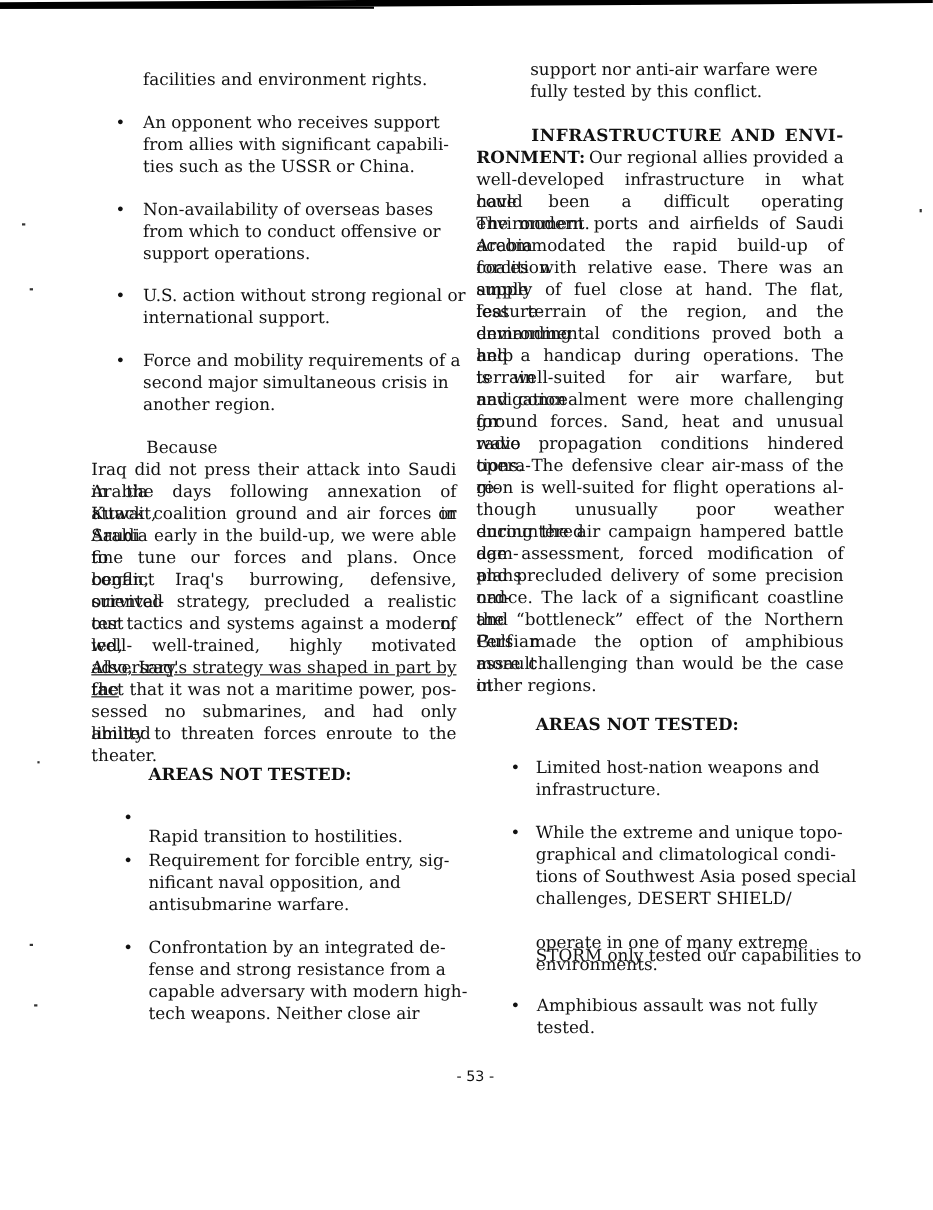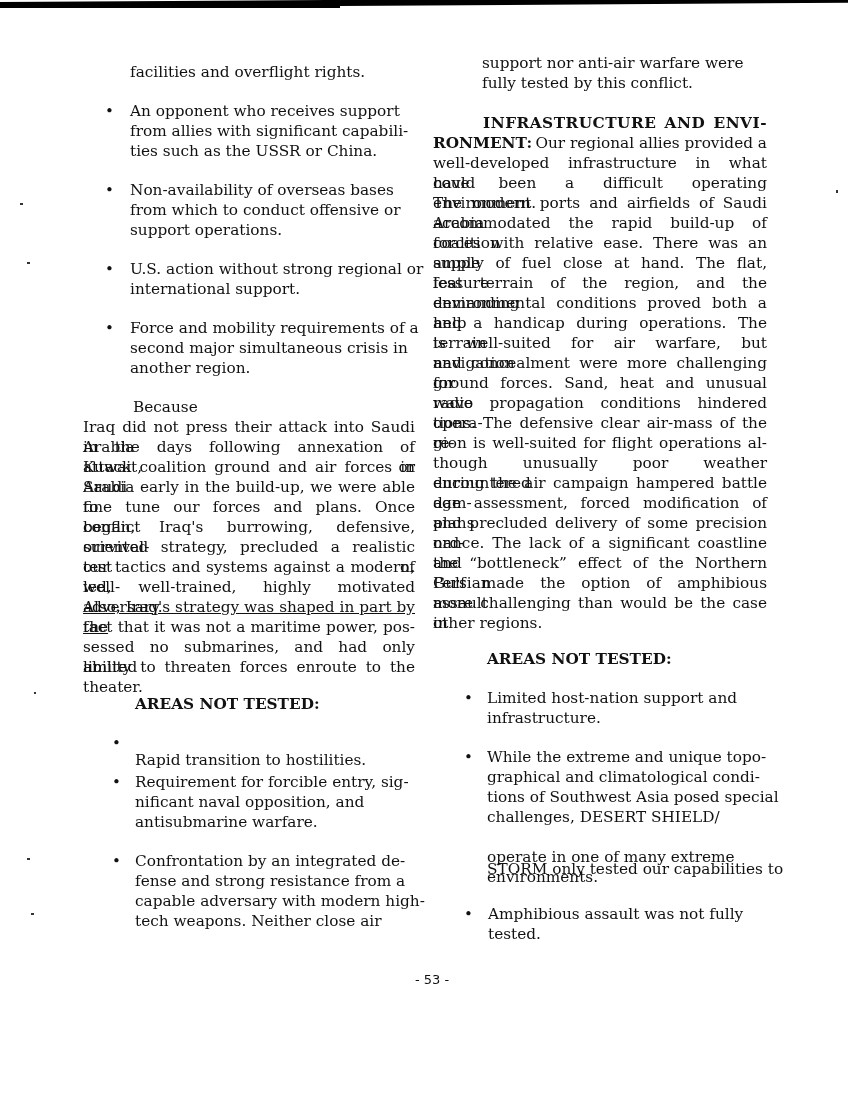--- a/index.html
+++ b/index.html
@@ -15,21 +15,21 @@
     .pagenum { position: absolute; font-family: "DejaVu Sans", sans-serif; font-size: 13px; }
     .speck { position: absolute; width: 3px; height: 2px; background: #333; }
   </style>
 </head>
 <body>
 
 <div class="topbar"></div>
 <div class="topbar2"></div>
 
 <div>
-  <div class="line" style="left:130px;top:62px;">facilities and overflight rights.</div>
+  <div class="line" style="left:130px;top:62px;">facilities and environment rights.</div>
 
   <div>
     <span class="bullet" style="left:105px;top:101px;">•</span>
     <div class="line" style="left:130px;top:101px;">An opponent who receives support</div>
     <div class="line" style="left:130px;top:121px;">from allies with significant capabili-</div>
     <div class="line" style="left:130px;top:141px;">ties such as the USSR or China.</div>
   </div>
 
   <div>
     <span class="bullet" style="left:105px;top:180px;">•</span>
@@ -127,21 +127,21 @@
     <div class="line just" style="left:433px;top:573px;width:334px;">Gulf made the option of amphibious assault</div>
     <div class="line just" style="left:433px;top:593px;width:334px;">more challenging than would be the case in</div>
     <div class="line" style="left:433px;top:613px;">other regions.</div>
   </div>
 
   <div>
     <div class="line bold" style="left:487px;top:649px;">AREAS NOT TESTED:</div>
 
     <div>
       <span class="bullet" style="left:464px;top:688px;">•</span>
-      <div class="line" style="left:487px;top:688px;">Limited host-nation support and</div>
+      <div class="line" style="left:487px;top:688px;">Limited host-nation weapons and</div>
       <div class="line" style="left:487px;top:708px;">infrastructure.</div>
     </div>
     <div>
       <span class="bullet" style="left:464px;top:747px;">•</span>
       <div class="line" style="left:487px;top:747px;">While the extreme and unique topo-</div>
       <div class="line" style="left:487px;top:767px;">graphical and climatological condi-</div>
       <div class="line" style="left:487px;top:787px;">tions of Southwest Asia posed special</div>
       <div class="line" style="left:487px;top:807px;">challenges, DESERT SHIELD/</div>
       <div class="line" style="left:487px;top:827px;margin-top:32px;">STORM only tested our capabilities to</div>
       <div class="line" style="left:487px;top:847px;">operate in one of many extreme</div>

